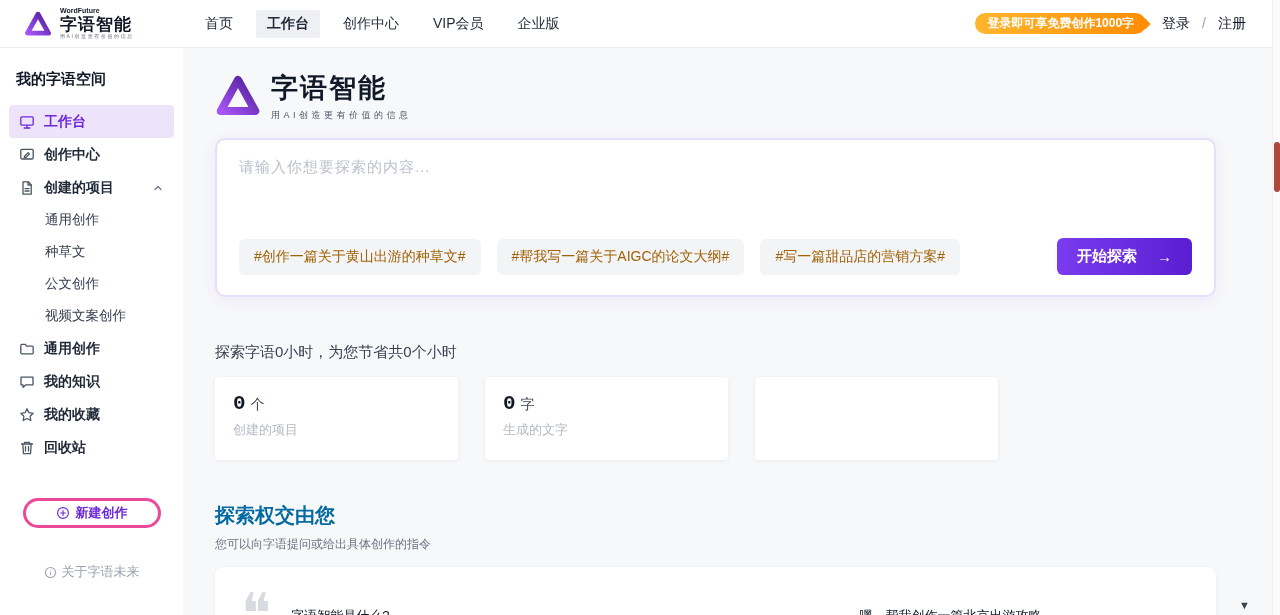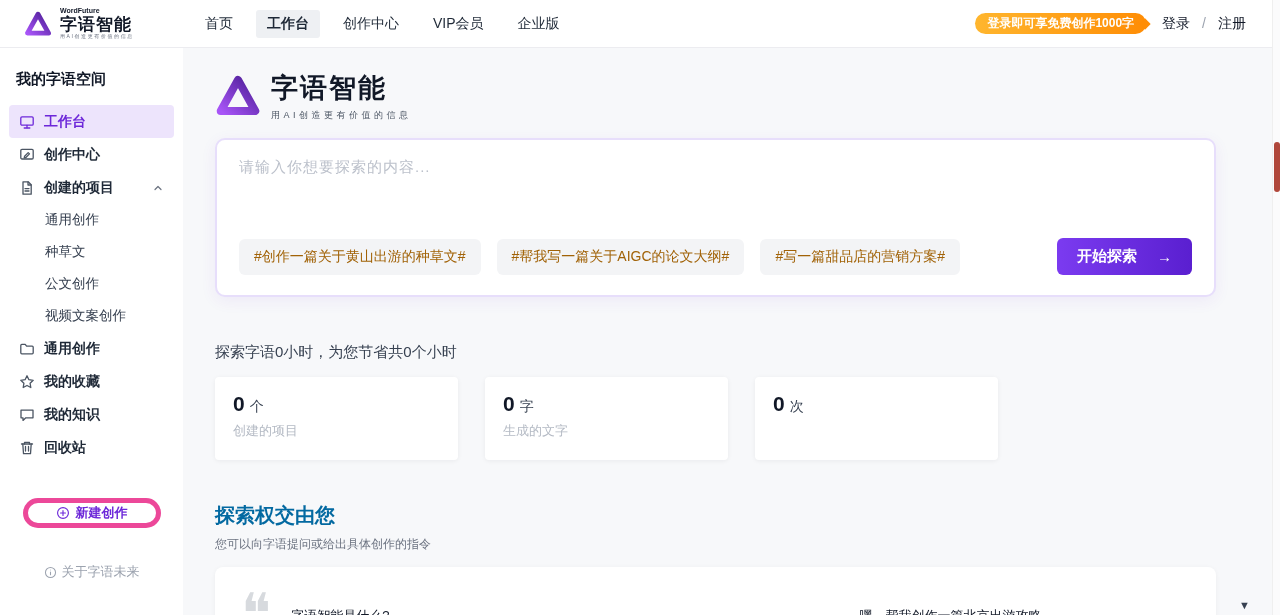--- a/index.html
+++ b/index.html
@@ -27,37 +27,37 @@
   
   .layout{display:flex;height:567px;}
   .sidebar{width:183px;background:#fff;padding:12px 9px 16px;position:relative;flex:none;}
   .sidebar-title{font-size:15px;font-weight:800;color:#111827;padding:10px 7px 16px;}
   .side-item{display:flex;align-items:center;gap:9px;height:33px;padding:0 10px;border-radius:4px;font-size:14px;font-weight:700;color:#1f2937;cursor:pointer;}
   .side-item .icon{display:flex;color:#4b5563;flex:none;}
   .side-item.active{background:var(--accent-light,#ede4fc);color:var(--accent,#6d28d9);}
   .side-item.active .icon{color:var(--accent,#6d28d9);}
   .side-item .chevron{margin-left:auto;color:#6b7280;display:flex;}
   .sub-item{height:32px;display:flex;align-items:center;padding-left:36px;font-size:13.5px;color:#374151;cursor:pointer;border-radius:4px;}
-  .new-btn{margin:34px auto 0;display:flex;align-items:center;justify-content:center;gap:6px;width:138px;height:30px;border:5px solid #ec4899;border-radius:16px;color:var(--accent,#6d28d9);font-size:13px;font-weight:700;cursor:pointer;background:#fff;}
+  .new-btn{margin:34px auto 0;display:flex;align-items:center;justify-content:center;gap:6px;width:138px;height:30px;border:3px solid #ec4899;border-radius:16px;color:var(--accent,#6d28d9);font-size:13px;font-weight:700;cursor:pointer;background:#fff;}
   .new-btn .icon{display:flex;}
   .sidebar-about{position:absolute;bottom:34px;left:0;right:0;display:flex;align-items:center;justify-content:center;gap:5px;font-size:13px;color:#9ca3af;cursor:pointer;}
 
   
   .main{flex:1;background:var(--main-bg,#f7f8fa);padding:22px 64px 0 32px;overflow:hidden;}
   .hero{display:flex;align-items:center;gap:10px;}
   .hero-brand{font-size:27px;font-weight:800;color:#111827;letter-spacing:2px;}
   .hero-tagline{font-size:9px;color:#4b5563;letter-spacing:3.5px;margin-top:3px;}
   .search-card{margin-top:16px;background:#fff;border:2px solid #e7defb;border-radius:10px;box-shadow:0 4px 16px rgba(109,40,217,0.07);padding:18px 22px 20px;}
   .search-input{width:100%;height:64px;border:none;outline:none;resize:none;font-size:15px;font-family:inherit;color:#374151;background:transparent;letter-spacing:1px;}
   .search-input::placeholder{color:#bcc1cb;}
   .chips-row{display:flex;align-items:center;margin-top:12px;gap:16px;}
   .chip{background:#f3f4f6;color:#a16207;font-size:14px;padding:9px 15px;border-radius:6px;white-space:nowrap;cursor:pointer;}
   .explore-btn{margin-left:auto;display:flex;align-items:center;gap:20px;background:linear-gradient(90deg,#7b3bf0,#5a1fd0);color:#fff;font-size:15px;font-weight:700;padding:9px 20px;border-radius:6px;border:none;cursor:pointer;white-space:nowrap;font-family:inherit;}
   .stats-line{margin-top:46px;font-size:15px;color:#374151;}
-  .stat-cards{display:flex;gap:27px;margin-top:15px;}
+  .stat-cards{display:flex;gap:27px;margin-top:15px;font-family:Liberation Mono, monospace;}
   .stat-card{width:243px;height:83px;background:#fff;border-radius:4px;box-shadow:0 1px 5px rgba(17,24,39,0.06);padding:15px 18px;}
   .stat-value{font-size:21px;font-weight:800;color:#111827;}
   .stat-unit{font-size:14px;color:#374151;margin-left:5px;font-weight:400;}
   .stat-label{font-size:13px;color:#b4bac4;margin-top:6px;}
   .section-title{margin-top:42px;font-size:20px;font-weight:800;color:#0369a1;}
   .section-subtitle{margin-top:7px;font-size:12px;color:#6b7280;}
   .qa-card{margin-top:14px;background:#fff;border-radius:8px 8px 0 0;box-shadow:0 1px 5px rgba(17,24,39,0.05);padding:16px 26px 60px;display:flex;align-items:flex-start;}
   .qa-quote{font-family:"DejaVu Serif","Liberation Serif",serif;font-size:56px;line-height:0.55;color:#d7dade;margin-right:20px;position:relative;top:16px;}
   .qa-question{font-size:13px;color:#111827;margin-top:24px;cursor:pointer;}
   .qa-answer{font-size:13px;color:#111827;margin-top:24px;margin-left:470px;cursor:pointer;white-space:nowrap;}
@@ -162,33 +162,33 @@
           <svg width="16" height="16" viewBox="0 0 16 16" fill="none" stroke="currentColor" stroke-width="1.3" stroke-linecap="round" stroke-linejoin="round">
               <path d="M1.8 4.4c0-.6.4-1 1-1h3.4l1.4 1.8h5.6c.6 0 1 .4 1 1v5.6c0 .6-.4 1-1 1H2.8c-.6 0-1-.4-1-1z"></path>
             </svg>
         </span>
         <span>通用创作</span>
       </div>
 
       <div class="side-item">
         <span class="icon">
           <svg width="16" height="16" viewBox="0 0 16 16" fill="none" stroke="currentColor" stroke-width="1.3" stroke-linecap="round" stroke-linejoin="round">
+              <path d="M2 3.2h12v7.6H6.8L4 13.4v-2.6H2z"></path>
+            </svg>
+        </span>
+        <span>我的知识</span>
+      </div>
+
+      <div class="side-item">
+        <span class="icon">
+          <svg width="16" height="16" viewBox="0 0 16 16" fill="none" stroke="currentColor" stroke-width="1.3" stroke-linecap="round" stroke-linejoin="round">
               <path d="M8 1.8l1.9 3.9 4.3.6-3.1 3 .7 4.2L8 11.5l-3.8 2 .7-4.2-3.1-3 4.3-.6z"></path>
             </svg>
         </span>
         <span>我的收藏</span>
-      </div>
-
-      <div class="side-item">
-        <span class="icon">
-          <svg width="16" height="16" viewBox="0 0 16 16" fill="none" stroke="currentColor" stroke-width="1.3" stroke-linecap="round" stroke-linejoin="round">
-              <path d="M2 3.2h12v7.6H6.8L4 13.4v-2.6H2z"></path>
-            </svg>
-        </span>
-        <span>我的知识</span>
       </div>
 
       <div class="side-item">
         <span class="icon">
           <svg width="16" height="16" viewBox="0 0 16 16" fill="none" stroke="currentColor" stroke-width="1.3" stroke-linecap="round" stroke-linejoin="round">
               <path d="M2.5 4h11"></path>
               <path d="M5.5 4V2.4h5V4"></path>
               <path d="M3.8 4l.7 9.6h7L12.2 4"></path>
               <path d="M6.5 6.5v4.6M9.5 6.5v4.6"></path>
             </svg>
@@ -260,23 +260,20 @@
           </div>
           <div class="stat-label">创建的项目</div>
         </div>
         <div class="stat-card">
           <div>
             <span class="stat-value">0</span><span class="stat-unit">字</span>
           </div>
           <div class="stat-label">生成的文字</div>
         </div>
         <div class="stat-card">
-          <div>
-            <span class="stat-value">0</span><span class="stat-unit">次</span>
-          </div>
         </div>
       </div>
 
       <div class="section-title">探索权交由您</div>
       <div class="section-subtitle">您可以向字语提问或给出具体创作的指令</div>
 
       <div class="qa-card">
         <span class="qa-quote">❝</span>
         <span class="qa-question">字语智能是什么?</span>
         <span class="qa-answer">嘿，帮我创作一篇北京出游攻略</span>

